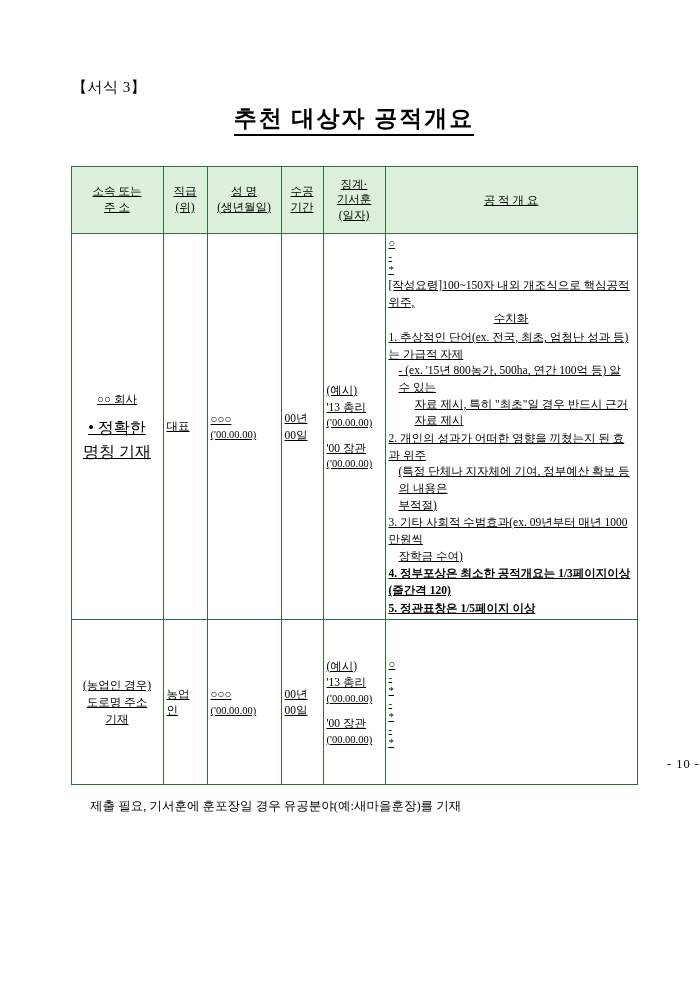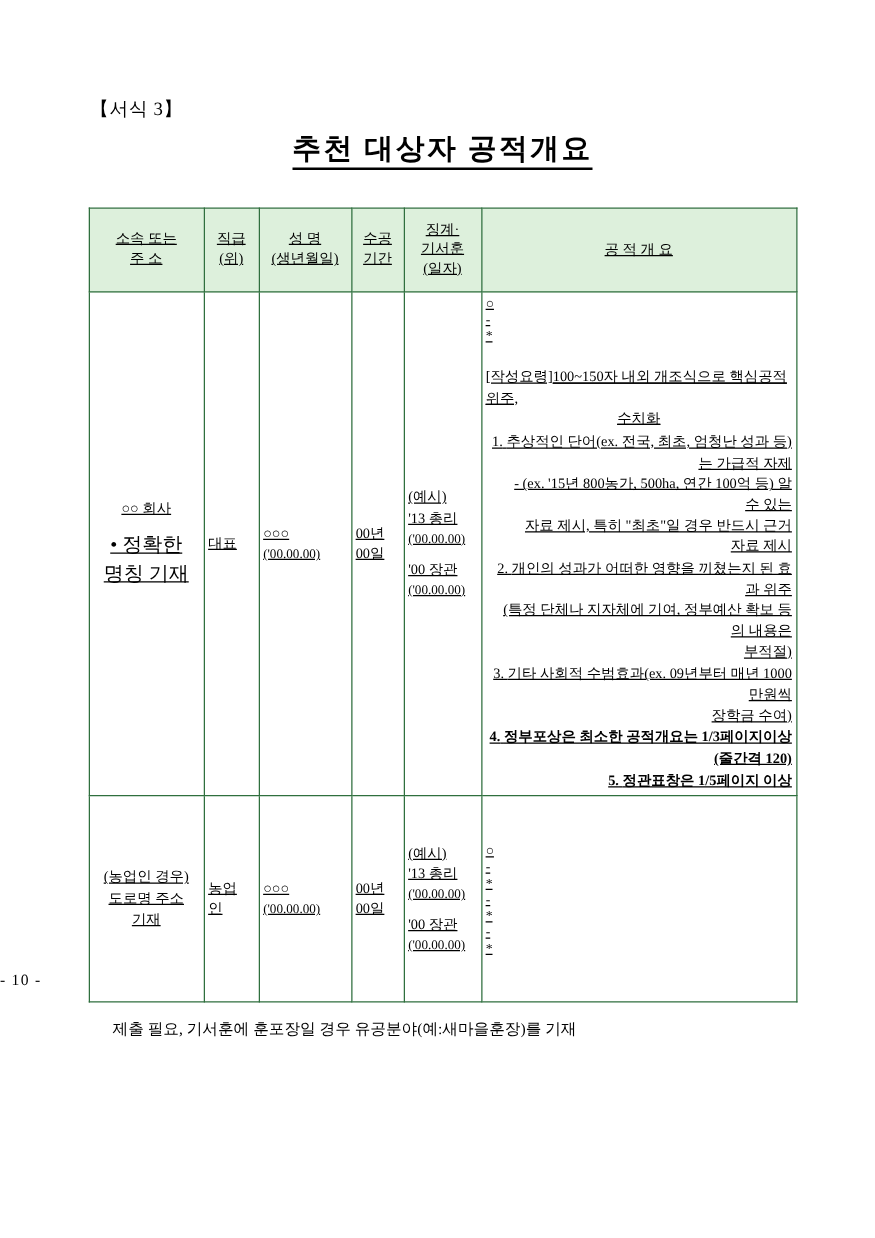--- a/index.html
+++ b/index.html
@@ -87,21 +87,21 @@
     line-height: 1.55;
     padding: 6px 6px 6px 8px;
     text-align: left;
   }
   .detail .marks {
     line-height: 1.3;
     font-size: 11px;
   }
   .detail .marks div { height: 13px; }
   .guide-line {
-    margin-top: 19px;
+    margin-top: 2px;
   }
   .u { text-decoration: underline; }
   .center-line { text-align: center; }
   ol.guide {
     margin: 2px 0 0 0;
     padding-left: 16px;
   }
   ol.guide > li {
     margin-bottom: 1px;
   }
@@ -110,24 +110,24 @@
   .footnote {
     width: 580px;
     margin: 10px auto 0 auto;
     font-size: 12.5px;
     line-height: 1.9;
     text-align: left;
   }
   .footnote .l2 { display: block; padding-left: 22px; }
   .page-number {
     position: absolute;
-    bottom: 36px;
+    bottom: 56px;
     left: 0;
     width: 700px;
-    text-align: left;
+    text-align: right;
     font-size: 12.5px;
     letter-spacing: 1px;
   }
   .stack { display: block; }
   .gap { height: 9px; }
 </style>
 </head>
 <body>
 
 <div class="page">
@@ -199,21 +199,21 @@
         <td class="detail">
           <div class="marks">
             <div>○</div>
             <div>-</div>
             <div>*</div>
           </div>
           <div class="guide-line">
             <span>[작성요령]</span><span class="u">100~150자 내외 개조식으로 핵심공적 위주,</span>
           </div>
           <div class="center-line"><span class="u">수치화</span></div>
-          <ol class="guide" style="list-style:none; padding-left:0;text-align:right;">
+          <ol class="guide" style="list-style:none; padding-left:0;">
             <li>
               <span>1.</span>
               <span>추상적인 단어(ex. 전국, 최초, 엄청난 성과 등) 는 가급적 자제</span>
               <span class="indent">- (ex. '15년 800농가, 500ha, 연간 100억 등) 알 수 있는</span>
               <span class="indent" style="padding-left:26px;">자료 제시, 특히 "최초"일 경우 반드시 근거자료 제시</span>
             </li>
             <li>
               <span>2.</span>
               <span>개인의 성과가 어떠한 영향을 끼쳤는지 된 효과 위주</span>
               <span class="indent">(특정 단체나 지자체에 기여, 정부예산 확보 등의 내용은</span>

